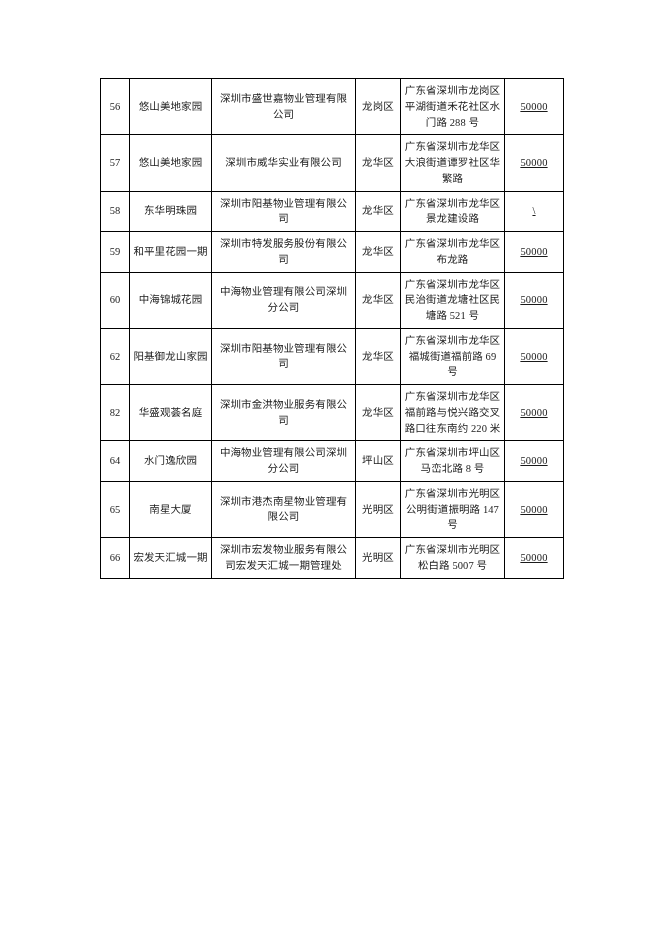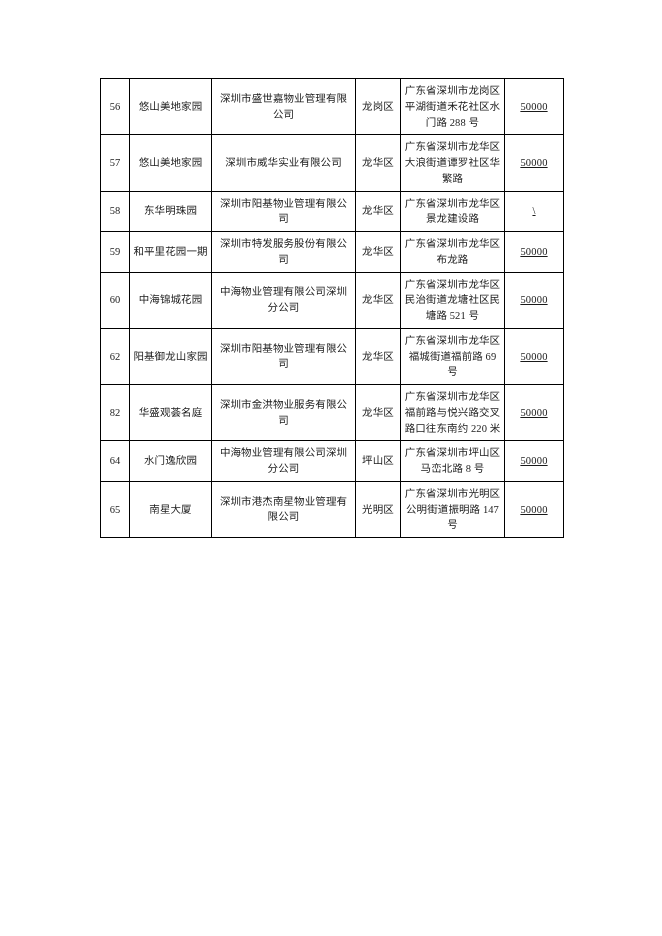--- a/index.html
+++ b/index.html
@@ -150,15 +150,23 @@
           <td class="cell-amount">50000</td>
         </tr>
         <tr>
           <td class="cell-seq">65</td>
           <td class="cell-name">南星大厦</td>
           <td class="cell-company">深圳市港杰南星物业管理有限公司</td>
           <td class="cell-district">光明区</td>
           <td class="cell-address">广东省深圳市光明区公明街道振明路 147 号</td>
           <td class="cell-amount">50000</td>
         </tr>
+        <tr>
+          <td class="cell-seq">66</td>
+          <td class="cell-name">宏发天汇城一期</td>
+          <td class="cell-company">深圳市宏发物业服务有限公司宏发天汇城一期管理处</td>
+          <td class="cell-district">光明区</td>
+          <td class="cell-address">广东省深圳市光明区松白路 5007 号</td>
+          <td class="cell-amount">50000</td>
+        </tr>
       </tbody>
   </table>
 </div>
 
 </body></html>

